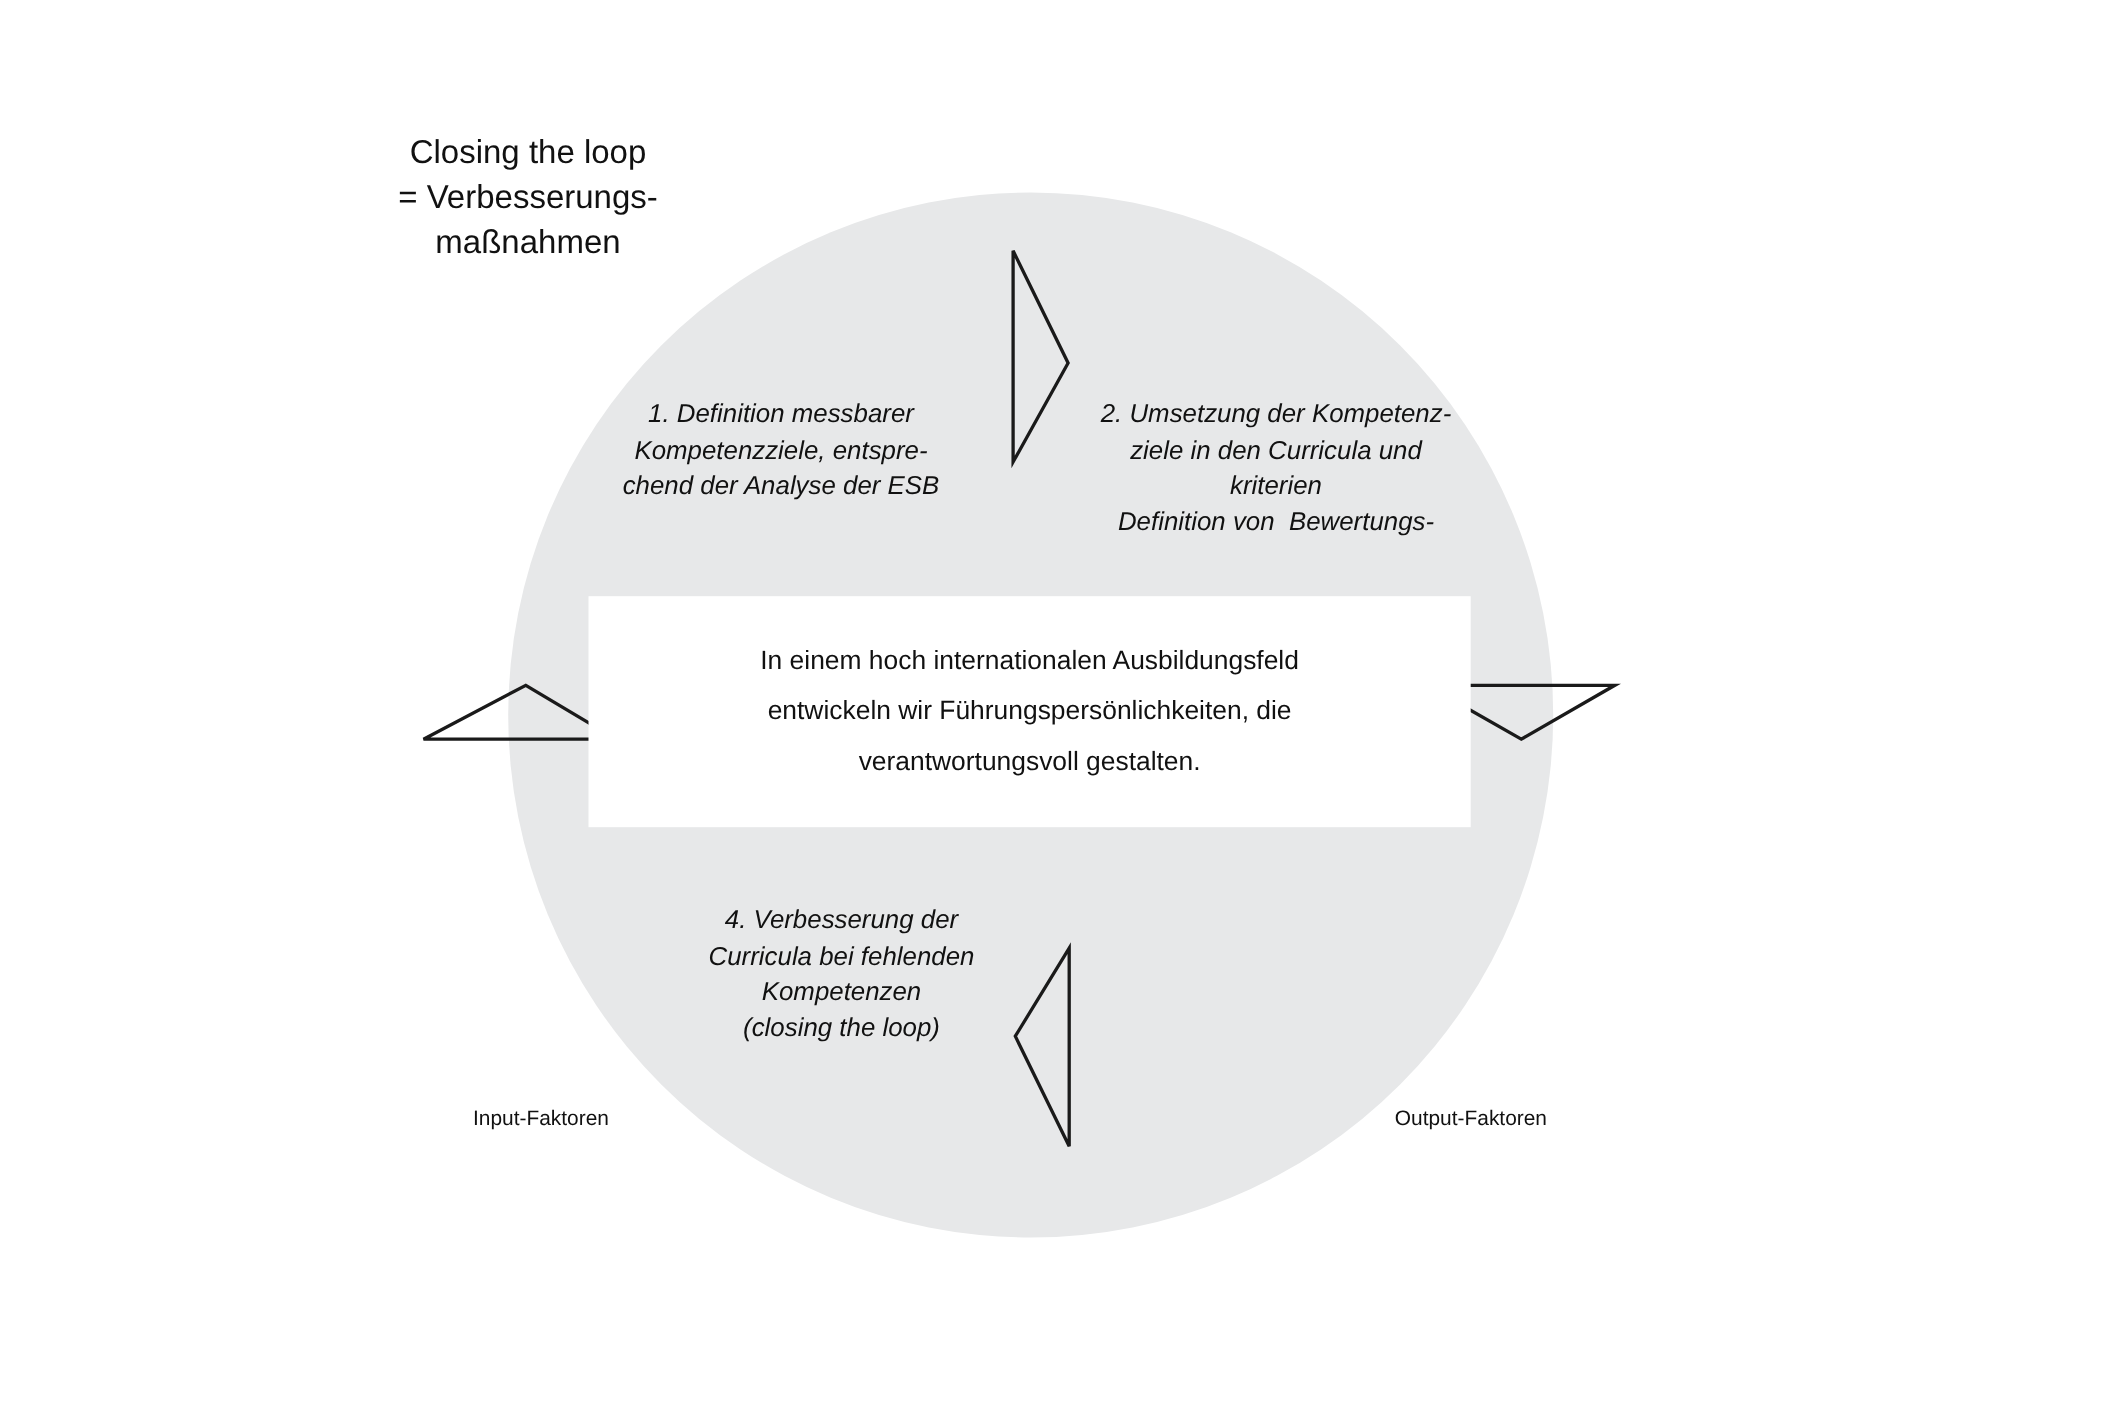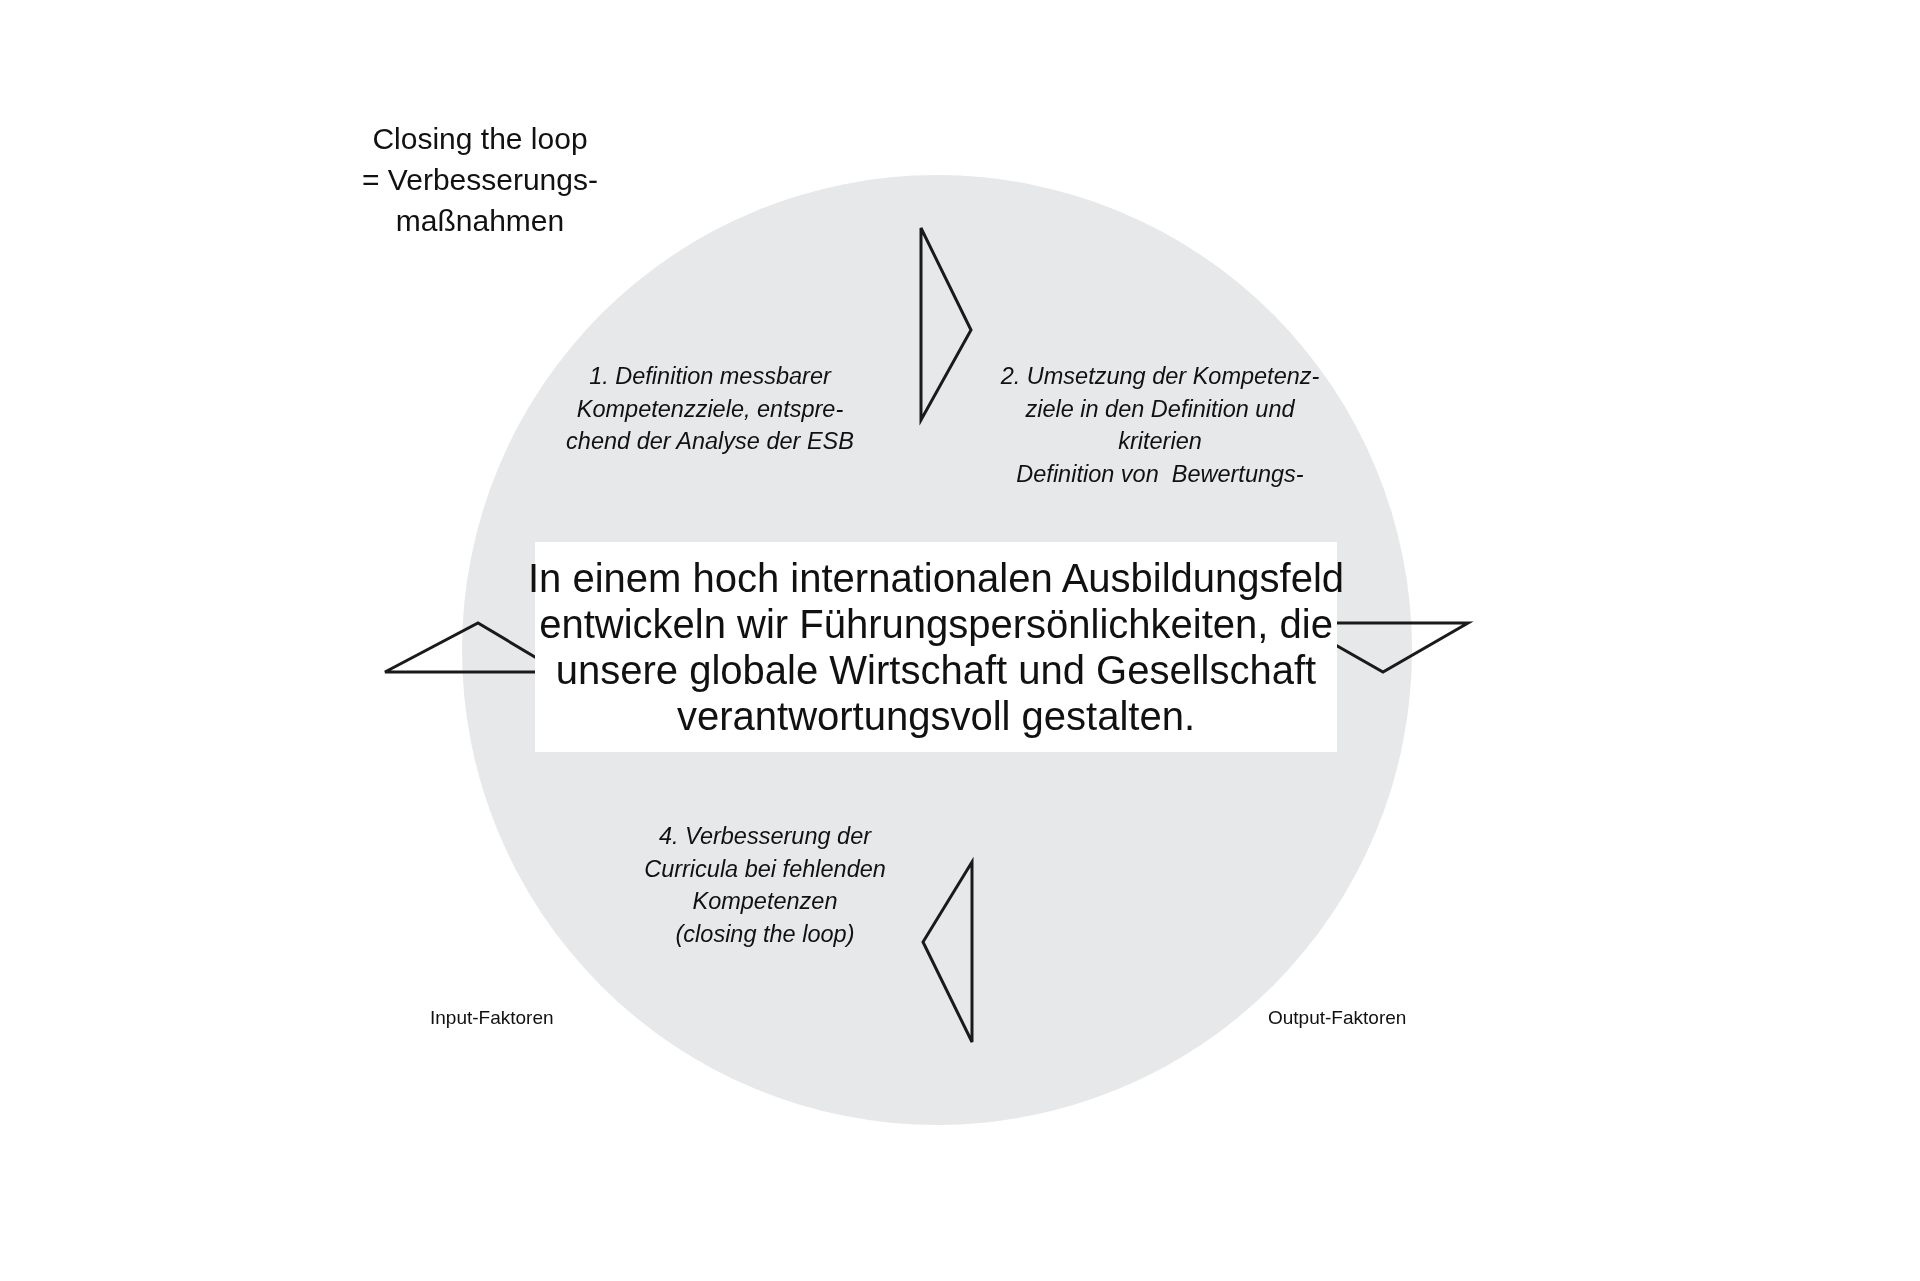--- a/index.html
+++ b/index.html
@@ -42,21 +42,21 @@
     height: 210px;
     background: #ffffff;
     display: flex;
     flex-direction: column;
     align-items: center;
     justify-content: center;
     box-sizing: border-box;
     padding: 4px 10px;
   }
   .mission-line {
-    font-size: 40px;
+    font-size: 24px;
     line-height: 46px;
     text-align: center;
     white-space: pre;
     color: #111111;
   }
 
   
   .headline {
     position: absolute;
     left: 300px;
@@ -139,36 +139,35 @@
   </div>
 
   <div class="step step-1">
     <div class="step-line">1. Definition messbarer</div>
     <div class="step-line">Kompetenzziele, entspre-</div>
     <div class="step-line">chend der Analyse der ESB</div>
   </div>
 
   <div class="step step-2">
     <div class="step-line">2. Umsetzung der Kompetenz-</div>
-    <div class="step-line">ziele in den Definition und</div>
+    <div class="step-line">ziele in den Curricula und</div>
     <div class="step-line">kriterien</div>
     <div class="step-line">Definition von  Bewertungs-</div>
   </div>
 
 
   <div class="step step-4">
     <div class="step-line">4. Verbesserung der</div>
     <div class="step-line">Curricula bei fehlenden</div>
     <div class="step-line">Kompetenzen</div>
     <div class="step-line">(closing the loop)</div>
   </div>
 
   <div class="mission-box">
     <div class="mission-line">In einem hoch internationalen Ausbildungsfeld</div>
     <div class="mission-line">entwickeln wir Führungspersönlichkeiten, die</div>
-    <div class="mission-line">unsere globale Wirtschaft und Gesellschaft</div>
     <div class="mission-line">verantwortungsvoll gestalten.</div>
   </div>
 
   <div class="side-label label-input">Input-Faktoren</div>
   <div class="side-label label-output">Output-Faktoren</div>
 
 </div>
 
 </body></html>

